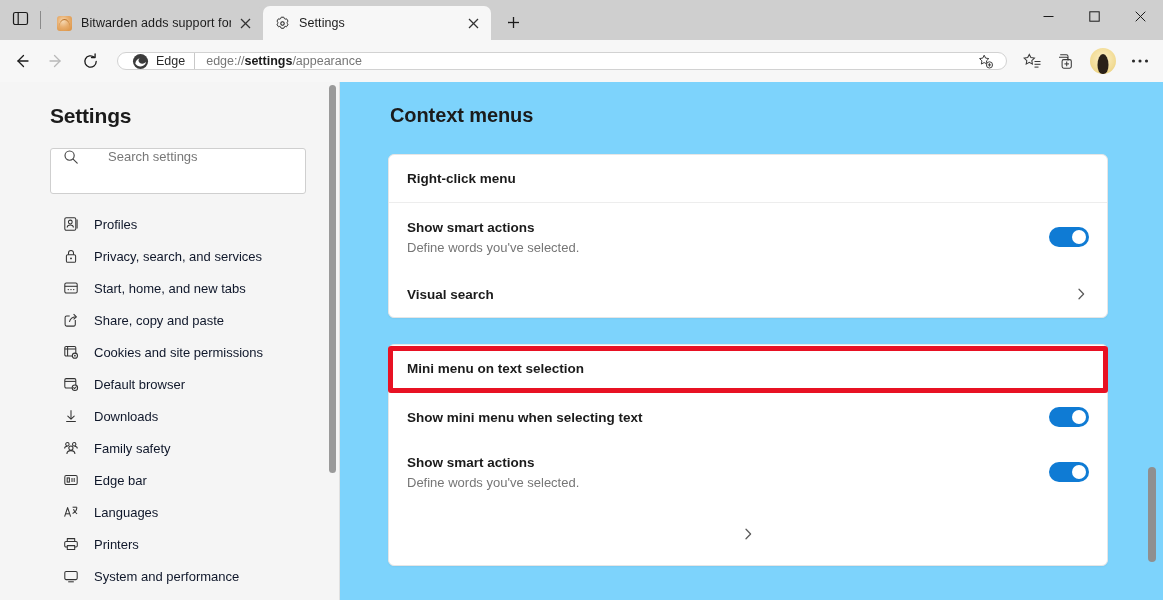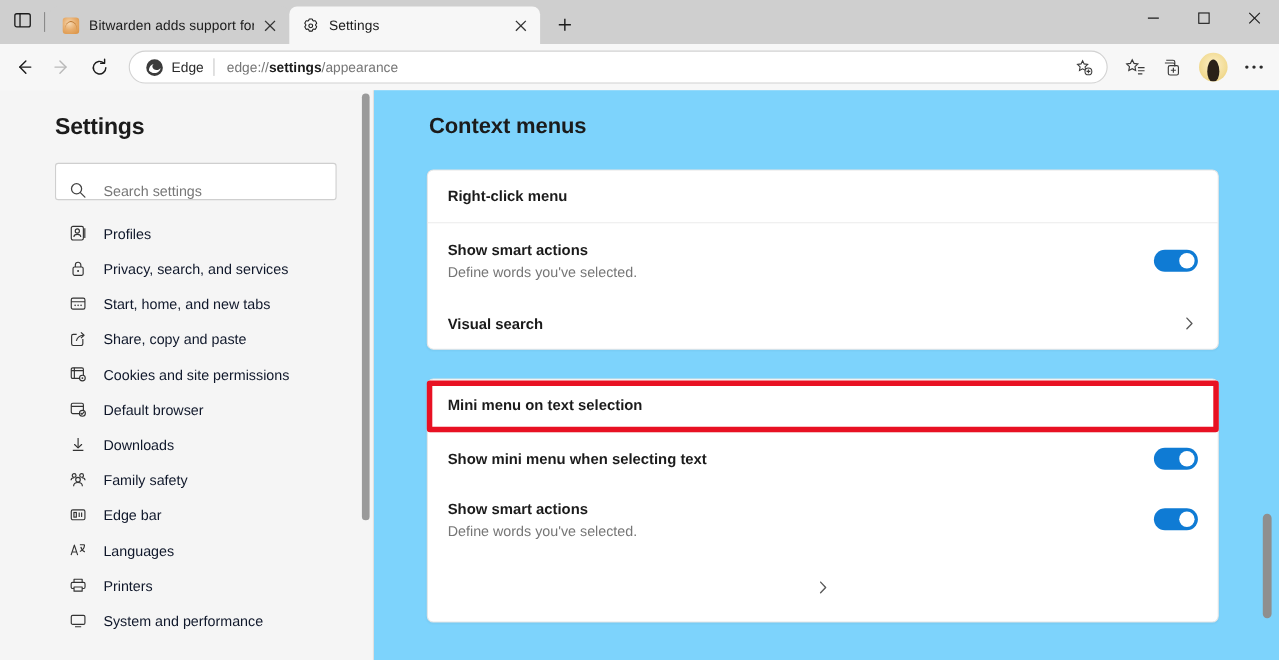--- a/index.html
+++ b/index.html
@@ -84,21 +84,21 @@
     background: #f7f7f7;
     display: flex; align-items: center;
   }
   .tb-btn {
     width: 34px; height: 34px; border-radius: 5px;
     display: flex; align-items: center; justify-content: center;
     flex: 0 0 34px;
   }
   .tb-btn.nav { margin-left: 5px; }
   .omnibox {
-    flex: 1; height: 30px; margin: 0 8px 0 10px;
+    flex: 1; height: 18px; margin: 0 8px 0 10px;
     background: #ffffff;
     border: 1px solid #d2d2d2;
     border-radius: 16px;
     display: flex; align-items: center;
     padding: 0 6px 0 14px;
     min-width: 0;
   }
   .edge-logo { width: 17px; height: 17px; flex: 0 0 17px; margin-right: 7px; }
   .omnibox-brand { font-size: 12.5px; color: #2b2b2b; margin-right: 9px; white-space: nowrap; }
   .omni-sep { width: 1px; height: 16px; background: #c8c8c8; margin-right: 11px; }
@@ -134,23 +134,23 @@
     width: 340px; height: 518px;
     background: #f5f5f5;
     overflow: hidden;
   }
   .sb-title {
     font-size: 21px; font-weight: 600; color: #1b1b1b;
     margin: 22px 0 0 50px; letter-spacing: -0.2px;
   }
   .sb-search {
     margin: 20px 0 0 50px;
-    width: 256px; height: 34px;
+    width: 256px; height: 46px;
     background: #ffffff; border: 1px solid #cfcfcf; border-radius: 3px;
-    display: flex; align-items: flex-end; padding-left: 12px;
+    display: flex; align-items: flex-start; padding-left: 12px; gap: 14px;
   }
   .sb-search .ph { font-size: 13px; color: #777; margin-left: 15px; }
   .sb-list { margin-top: 14px; }
   .sb-item {
     height: 32px; display: flex; align-items: center;
     padding-left: 50px; position: relative;
   }
   .sb-item.selected { background: #e3e3e3; }
   .sb-item.selected::before {
     content: ""; position: absolute; left: 50px; top: 6px;

